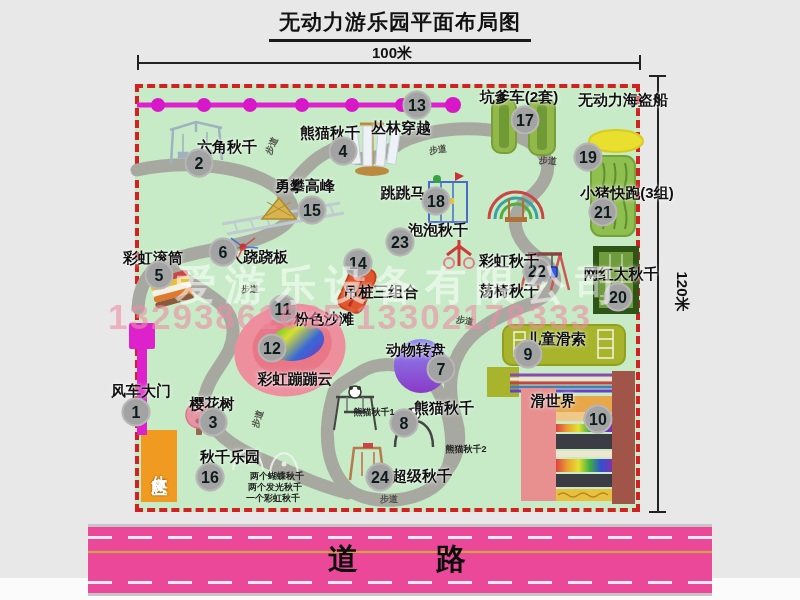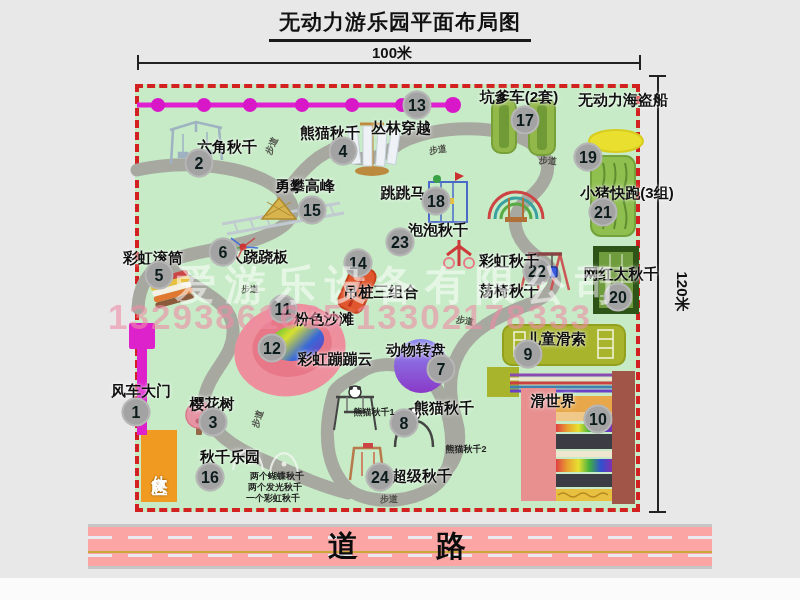--- a/index.html
+++ b/index.html
@@ -26,21 +26,21 @@
          text-shadow:0 0 2px #7a4a00;}
   
   .dim{position:absolute;background:#222;z-index:1;}
   .dim-label{position:absolute;font-size:15px;font-weight:bold;color:#111;white-space:nowrap;}
   
   #wm1{position:absolute;left:0;top:258px;width:800px;text-align:center;font-size:41px;font-weight:bold;
        color:rgba(255,255,255,.55);letter-spacing:9px;z-index:4;pointer-events:none;white-space:nowrap;}
   #wm2{position:absolute;left:0;top:297px;width:700px;text-align:center;font-size:35px;font-weight:bold;
        color:rgba(238,140,165,.6);letter-spacing:2px;z-index:4;pointer-events:none;white-space:nowrap;}
   
-  #road{position:absolute;left:88px;top:524px;width:624px;height:45px;background:#fca5a5;
+  #road{position:absolute;left:88px;top:524px;width:624px;height:72px;background:#ec4899;
         border-top:3px solid #c6c6c6;border-bottom:3px solid #c6c6c6;box-sizing:border-box;z-index:1;}
   .road-dash{position:absolute;left:0;width:100%;height:3px;
         background:repeating-linear-gradient(90deg,#e9e9ef 0 24px,transparent 24px 40px);}
   #road-yellow{position:absolute;left:0;top:24px;width:100%;height:2px;background:#c9a939;}
   #road-label{position:absolute;left:0;top:50%;width:100%;transform:translateY(-52%);text-align:center;
         font-size:30px;font-weight:bold;color:#0c0c0c;letter-spacing:6px;}
   #bottom-strip{position:absolute;left:0;top:578px;width:800px;height:22px;background:#fbfbfb;}
 </style>
 </head>
 <body>
@@ -327,21 +327,21 @@
       <div class="attr-label" style="left: 416px; top: 350px;">动物转盘</div>
       <div class="badge" style="left: 441px; top: 369px;">7</div>
       <div class="attr-label" style="left: 444px; top: 408px;">熊猫秋千</div>
       <div class="badge" style="left: 404px; top: 423px;">8</div>
       <div class="attr-label" style="left: 556px; top: 339px;">儿童滑索</div>
       <div class="badge" style="left: 528px; top: 354px;">9</div>
       <div class="attr-label" style="left: 553px; top: 401px;">滑世界</div>
       <div class="badge" style="left: 598px; top: 419px;">10</div>
       <div class="attr-label" style="left: 324px; top: 319px;">粉色沙滩</div>
       <div class="badge" style="left: 283px; top: 309px;">11</div>
-      <div class="attr-label" style="left: 295px; top: 359px; margin-left: 40px;">彩虹蹦蹦云</div>
+      <div class="attr-label" style="left: 295px; top: 379px;">彩虹蹦蹦云</div>
       <div class="badge" style="left: 272px; top: 348px;">12</div>
       <div class="attr-label" style="left: 401px; top: 128px;">丛林穿越</div>
       <div class="badge" style="left: 417px; top: 105px;">13</div>
       <div class="attr-label" style="left: 381px; top: 292px;">吊桩三组合</div>
       <div class="badge" style="left: 358px; top: 263px;">14</div>
       <div class="attr-label" style="left: 305px; top: 186px;">勇攀高峰</div>
       <div class="badge" style="left: 312px; top: 210px;">15</div>
       <div class="attr-label" style="left: 230px; top: 457px;">秋千乐园</div>
       <div class="badge" style="left: 210px; top: 477px;">16</div>
       <div class="attr-label" style="left: 519px; top: 97px;">坑爹车(2套)</div>

